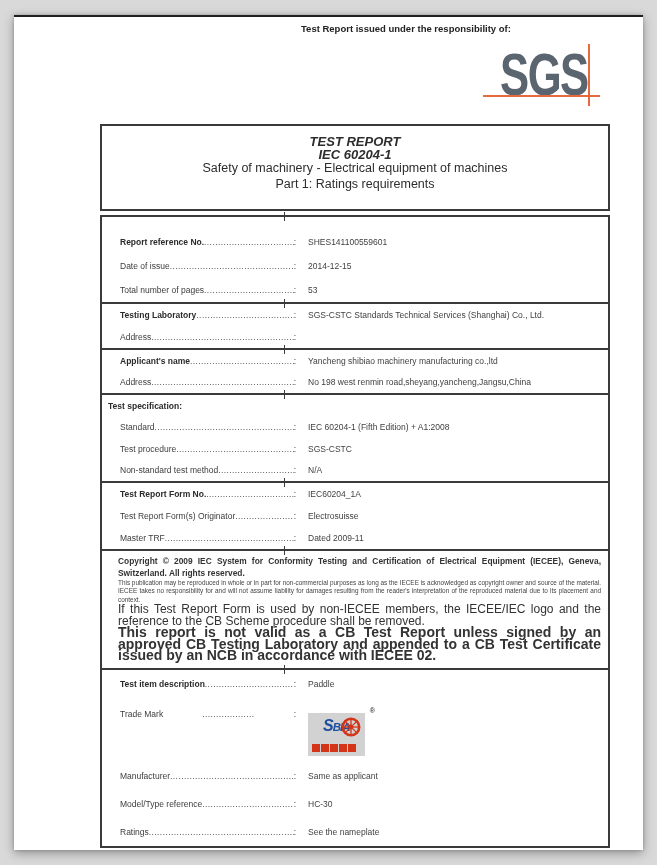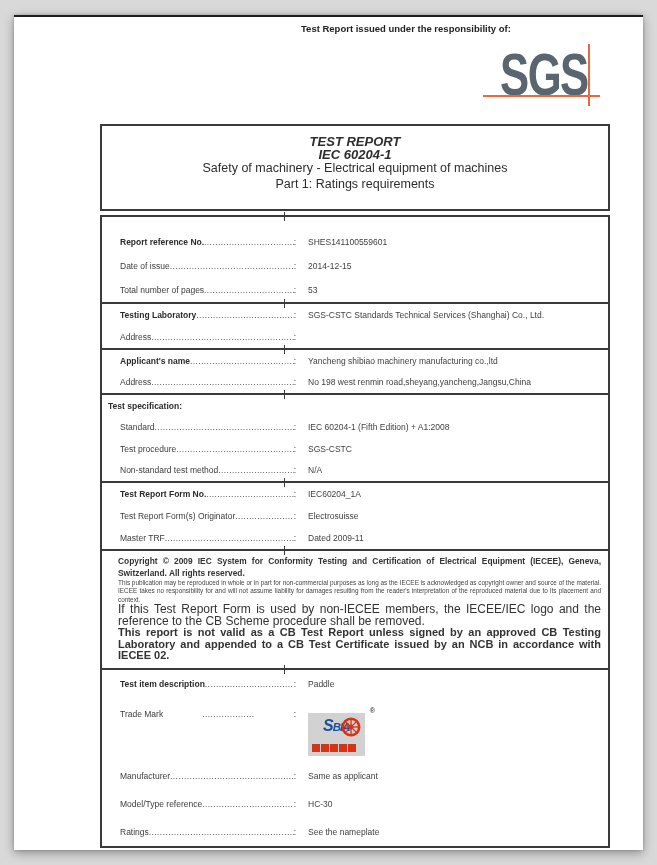--- a/index.html
+++ b/index.html
@@ -36,21 +36,21 @@
   .b{font-weight:bold;color:#2b2b2b;}
   .dots{flex:1;overflow:hidden;white-space:nowrap;letter-spacing:.4px;color:#4a4a4a;}
   .cl{flex-shrink:0;}
   .vc{padding-left:12px;white-space:nowrap;color:#3f3f3f;}
 
   
   .copy{padding:5px 7px 6px 16px;text-align:justify;color:#333;}
   .copy .p1{font-size:8.4px;font-weight:bold;line-height:11.5px;}
   .copy .p2{font-size:6.4px;line-height:8.4px;color:#444;}
   .copy .p3{font-size:12px;line-height:11.5px;}
-  .copy .p4{font-size:11px;font-weight:bold;line-height:11.5px;}
+  .copy .p4{font-size:14px;font-weight:bold;line-height:11.5px;}
 
   
   .row-tm{min-height:64px;align-items:flex-start;}
   .row-tm .lc{margin-top:11px;gap:39px;}
   .tm-wrap{position:relative;margin-top:15px;margin-left:12px;}
   .tm-box{position:relative;width:57px;height:43px;background:#d2d2d2;}
   .tm-brand{position:absolute;left:15px;top:5px;font-size:16px;font-weight:bold;font-style:italic;
             color:#1d4f9e;letter-spacing:-1px;line-height:16px;}
   .tm-brand .small{font-size:11.5px;}
   .tm-wheel{position:absolute;right:3px;top:3px;}

